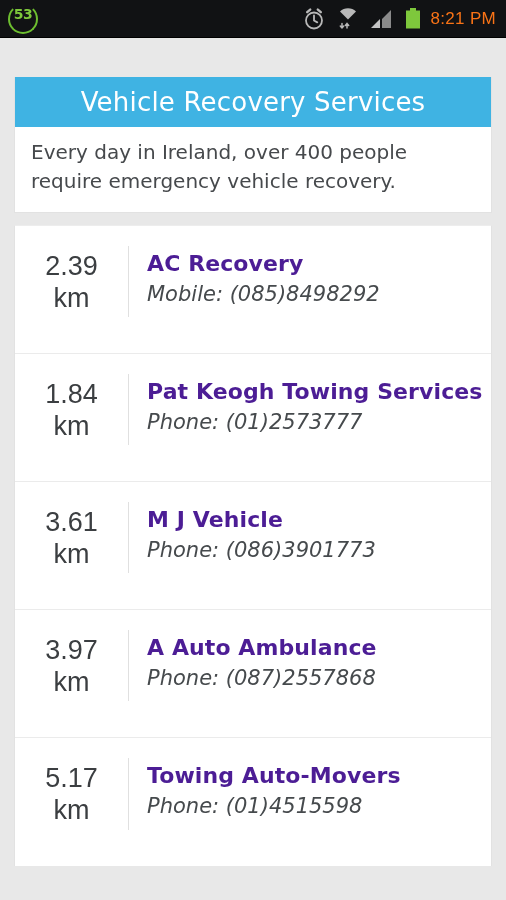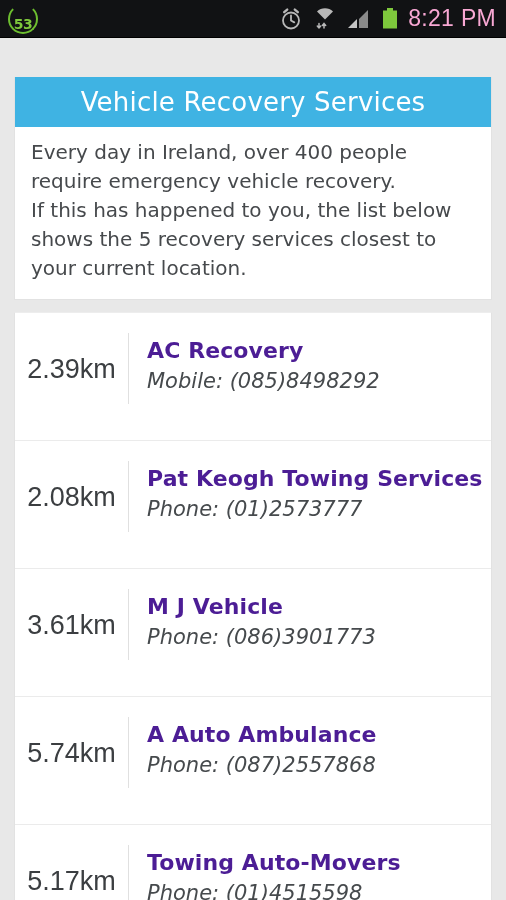--- a/index.html
+++ b/index.html
@@ -30,38 +30,38 @@
   .badge {
     width: 30px;
     height: 30px;
     border-radius: 50%;
     border: 2px solid #6dbe2f;
     border-top-color: transparent;
     color: #7ec83c;
     font-size: 14px;
     font-weight: bold;
     display: flex;
-    align-items: flex-end;
+    align-items: flex-start;
     justify-content: center;
     letter-spacing: -0.5px;
   }
 
   .status-spacer { flex: 1; }
 
   .status-icons {
     display: flex;
     align-items: center;
     gap: 9px;
   }
 
   .sicon { display: block; }
 
   .clock {
-    color: #f9a8d4;
-    font-size: 23px;
+    color: #f97316;
+    font-size: 17px;
     margin-left: 9px;
     letter-spacing: 0.3px;
     font-family: "Liberation Sans", sans-serif;
   }
 
   
   .page {
     padding: 0 14px;
   }
 
@@ -117,20 +117,21 @@
     height: 128px;
     border-bottom: 1px solid #ebebeb;
   }
 
   .row:last-child { border-bottom: none; }
 
   .distance {
     width: 113px;
     flex: none;
     display: flex;
+    flex-direction: column;
     align-items: center;
     justify-content: center;
     padding-bottom: 16px;
   }
 
   .distance .val {
     color: #3b3e41;
     font-size: 27px;
     line-height: 32px;
     font-family: "Liberation Sans", sans-serif;
@@ -217,21 +218,20 @@
   <div class="gap-top"></div>
 
   <div class="card">
 
     <div class="card-header">
       <div class="title">Vehicle Recovery Services</div>
     </div>
 
     <div class="intro">
       <p>Every day in Ireland, over 400 people require emergency vehicle recovery.</p>
-      <p>If this has happened to you, the list below shows the 5 recovery services closest to your current location.</p>
     </div>
 
   </div>
 
   <div class="gap-mid"></div>
 
   <div class="list-card">
 
     <div class="row">
       <div class="distance">
@@ -240,21 +240,21 @@
       </div>
       <div class="vdivider"></div>
       <div class="details">
         <div class="name">AC Recovery</div>
         <div class="phone">Mobile: (085)8498292</div>
       </div>
     </div>
 
     <div class="row">
       <div class="distance">
-        <div class="val">2.08</div>
+        <div class="val">1.84</div>
         <div class="unit">km</div>
       </div>
       <div class="vdivider"></div>
       <div class="details">
         <div class="name">Pat Keogh Towing Services</div>
         <div class="phone">Phone: (01)2573777</div>
       </div>
     </div>
 
     <div class="row">
@@ -264,21 +264,21 @@
       </div>
       <div class="vdivider"></div>
       <div class="details">
         <div class="name">M J Vehicle</div>
         <div class="phone">Phone: (086)3901773</div>
       </div>
     </div>
 
     <div class="row">
       <div class="distance">
-        <div class="val">5.74</div>
+        <div class="val">3.97</div>
         <div class="unit">km</div>
       </div>
       <div class="vdivider"></div>
       <div class="details">
         <div class="name">A Auto Ambulance</div>
         <div class="phone">Phone: (087)2557868</div>
       </div>
     </div>
 
     <div class="row">

